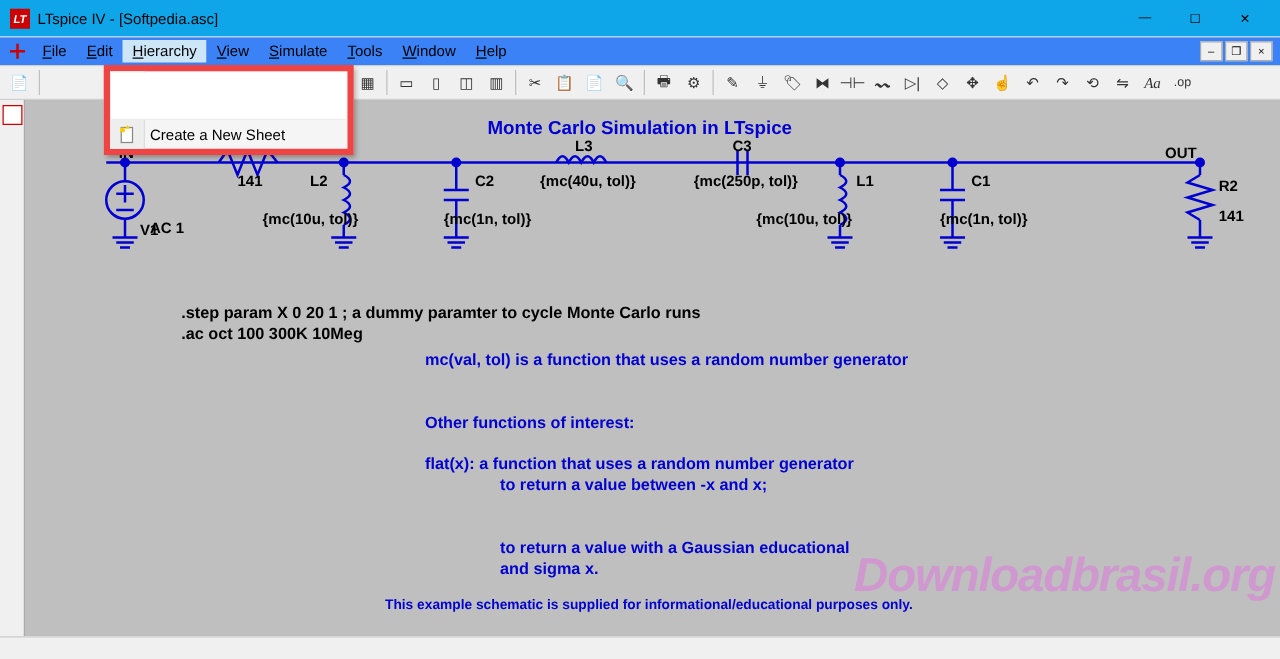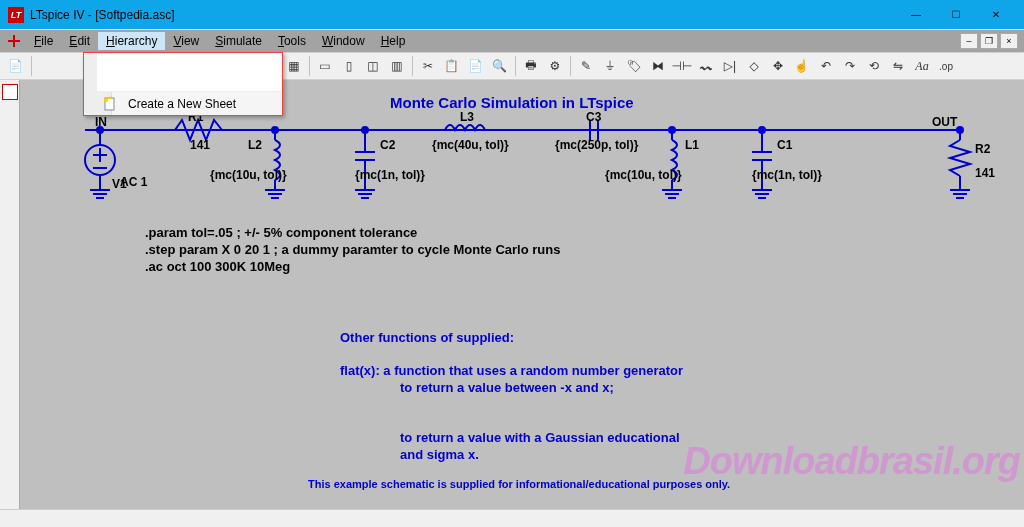--- a/index.html
+++ b/index.html
@@ -4,31 +4,31 @@
 <style>
   * { margin: 0; padding: 0; box-sizing: border-box; font-family: "Segoe UI", Tahoma, sans-serif; }
   body { width: 1024px; height: 527px; background: #fff; overflow: hidden; position: relative; }
 
   .titlebar { height: 30px; display: flex; align-items: center; padding: 0 8px; background: #0ea5e9; border-bottom: 1px solid #e0e0e0; }
   .app-icon { width: 16px; height: 16px; background: #c00; margin-right: 6px; display:inline-flex; align-items:center; justify-content:center; color:#fff; font-size:9px; font-style:italic; font-weight:bold;}
   .title-text { font-size: 12px; color: #000; }
   .win-controls { margin-left: auto; display: flex; }
   .win-btn { width: 40px; height: 26px; display: flex; align-items: center; justify-content: center; font-family: "Segoe MDL2 Assets","Segoe UI Symbol", sans-serif; font-size: 10px; }
 
-  .menubar { height: 22px; display: flex; align-items: center; padding: 0 6px; background: #a3a3a3; font-size: 12px; position: relative; }
+  .menubar { height: 22px; display: flex; align-items: center; padding: 0 6px; background: #3b82f6; font-size: 12px; position: relative; }
   .menu-item { padding: 2px 8px; cursor: default; }
   .menu-item span.u { text-decoration: underline; }
   .mdi-controls { margin-left: auto; display: flex; gap: 0; }
   .mdi-btn { width: 18px; height: 16px; border: 1px solid #aaa; font-size: 9px; display:flex; align-items:center; justify-content:center; margin-left:2px; background:#f0f0f0;}
 
   .toolbar { height: 28px; background: #f0f0f0; border-top: 1px solid #d0d0d0; border-bottom: 1px solid #d0d0d0; display: flex; align-items: center; padding: 0 4px; }
   .tbtn { width: 22px; height: 22px; display: flex; align-items: center; justify-content: center; font-size: 12px; color: #333; margin: 0 1px; }
   .tsep { width: 1px; height: 20px; background: #c0c0c0; margin: 0 3px; }
 
-  .dropdown { position: absolute; top: 0; left: 83px; width: 200px; background: #f5f5f5; border: 1px solid #ef4444; box-shadow: 2px 2px 4px rgba(0,0,0,.3); z-index: 100; padding-left: 12px; }
+  .dropdown { position: absolute; top: 0; left: 83px; width: 200px; background: #f5f5f5; border: 5px solid #ef4444; box-shadow: 2px 2px 4px rgba(0,0,0,.3); z-index: 100; }
   .dropdown-gutter { position:absolute; left:0; top:0; bottom:0; width:28px; background:#eee; border-right:1px solid #ddd;}
   .dd-item { height: 22px; display: flex; align-items: center; font-size: 12px; padding-left: 32px; position: relative; }
   .dd-item.hidden-top { height: 38px; background: #fff; margin:1px; border-bottom:1px solid #eee;}
   .dd-item .dd-icon { position: absolute; left: 6px; width: 16px; height: 16px; }
 
   .canvas { position: absolute; top: 80px; left: 0; right: 0; bottom: 18px; background: #bfbfbf; overflow: hidden; }
   .left-strip { position:absolute; left:0; top:0; width:20px; bottom:0; background:#f0f0f0; border-right:1px solid #aaa;}
   .left-strip .doc-icon { width:16px; height:16px; margin:4px 2px; background:#fff; border:1px solid #c00;}
   .sch-title { position: absolute; top: 14px; left: 390px; color: #0000d0; font-weight: bold; font-size: 15px; font-family: Arial, sans-serif; }
   .lbl { position: absolute; color: #000000; font-weight: bold; font-size: 12px; font-family: Arial, sans-serif; white-space: nowrap; }
@@ -203,25 +203,25 @@
   <div class="lbl" style="top:58px; left:432px;">{mc(40u, tol)}</div>
   <div class="lbl" style="top:30px; left:586px;">C3</div>
   <div class="lbl" style="top:58px; left:555px;">{mc(250p, tol)}</div>
   <div class="lbl" style="top:58px; left:685px;">L1</div>
   <div class="lbl" style="top:88px; left:605px;">{mc(10u, tol)}</div>
   <div class="lbl" style="top:58px; left:777px;">C1</div>
   <div class="lbl" style="top:88px; left:752px;">{mc(1n, tol)}</div>
   <div class="lbl" style="top:62px; left:975px;">R2</div>
   <div class="lbl" style="top:86px; left:975px;">141</div>
 
-  <div class="comment" style="top:145px; left:145px;">.param tol=.05 ; +/- 5% component tolerance</div>
   <div class="comment" style="top:162px; left:145px;">.step param X 0 20 1 ; a dummy paramter to cycle Monte Carlo runs</div>
   <div class="comment" style="top:179px; left:145px;">.ac oct 100 300K 10Meg</div>
 
-  <div class="note" style="top:250px; left:340px;">Other functions of supplied:</div>
+  <div class="note" style="top:200px; left:340px;">mc(val, tol) is a function that uses a random number generator</div>
+  <div class="note" style="top:250px; left:340px;">Other functions of interest:</div>
   <div class="note" style="top:283px; left:340px;">flat(x): a function that uses a random number generator</div>
   <div class="note" style="top:300px; left:400px;">to return a value between -x and x;</div>
   <div class="note" style="top:350px; left:400px;">to return a value with a Gaussian educational</div>
   <div class="note" style="top:367px; left:400px;">and sigma x.</div>
   <div class="note" style="top:398px; left:308px; font-size:11px;">This example schematic is supplied for informational/educational purposes only.</div>
 
   <div class="watermark">Downloadbrasil.org</div>
 </div>
 
 <div class="statusbar"></div>

